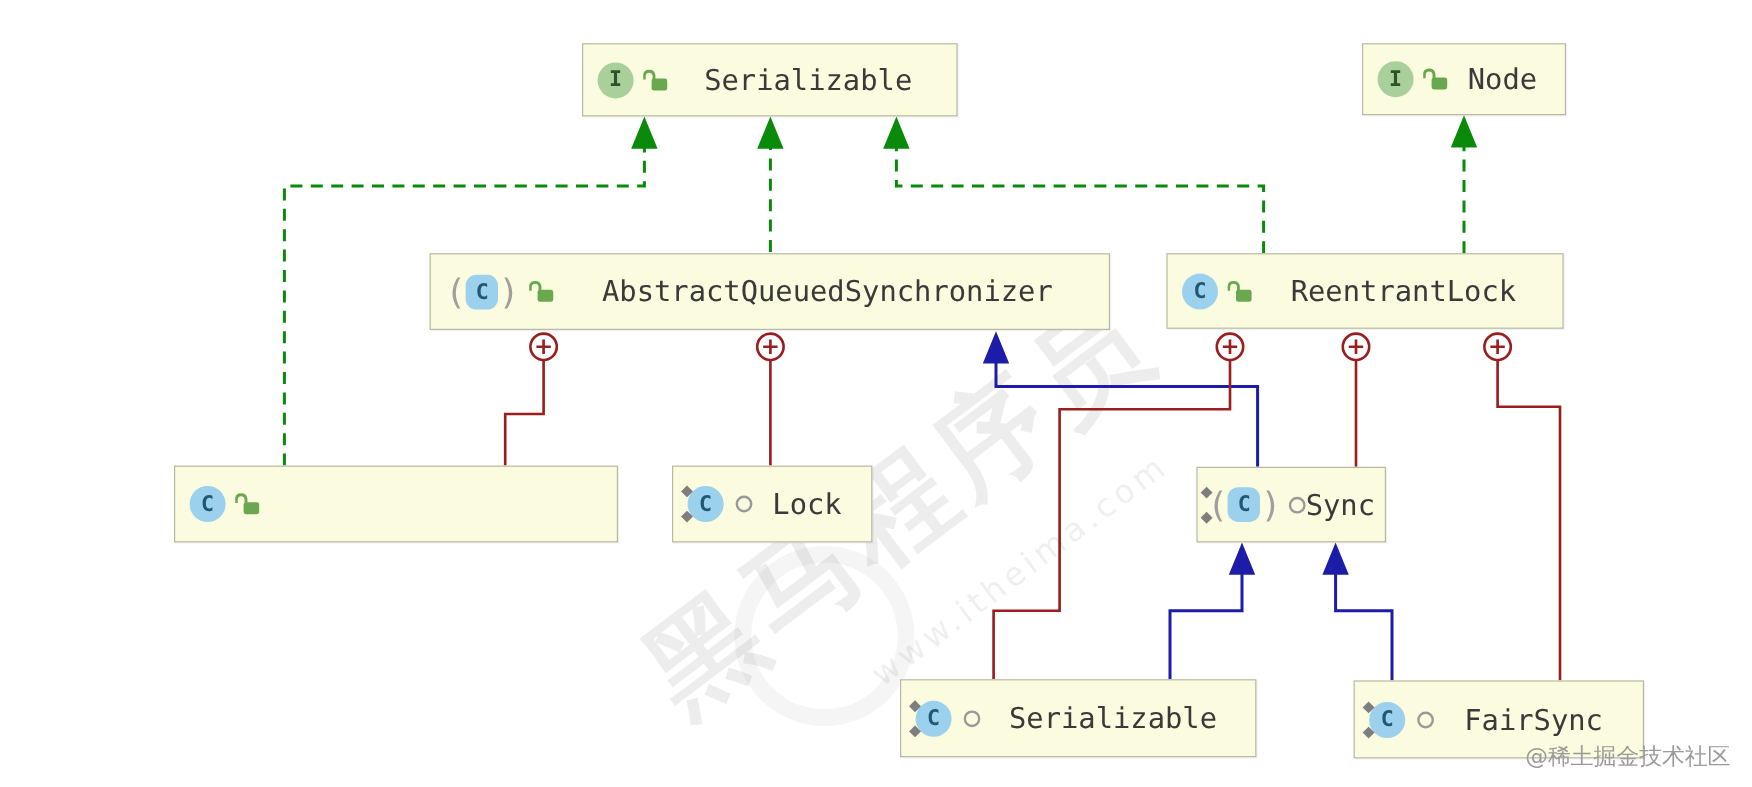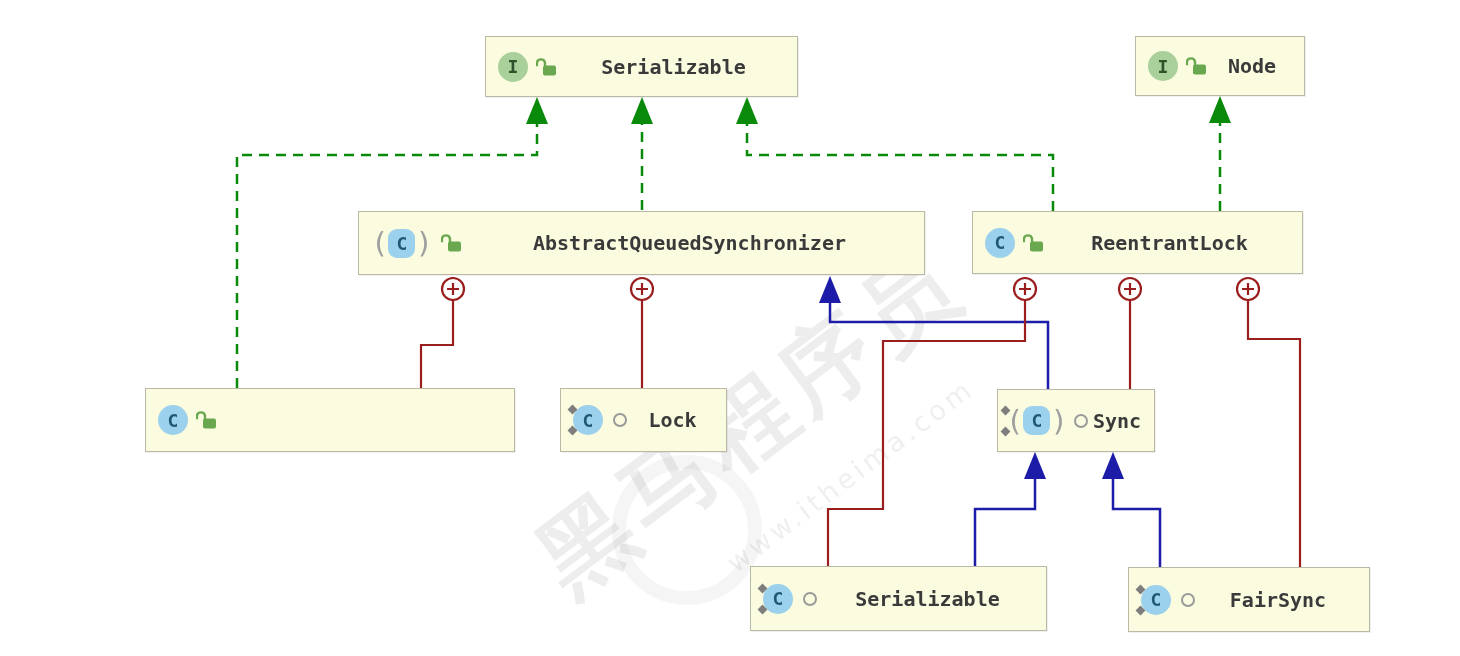--- a/index.html
+++ b/index.html
@@ -7,21 +7,21 @@
     position:relative;width:1460px;height:656px;background:#ffffff;overflow:hidden;
     font-family:"DejaVu Sans Mono","Liberation Mono",monospace;
   }
   .edges{position:absolute;left:0;top:0;width:1460px;height:656px;}
   .node{
     position:absolute;display:flex;align-items:center;box-sizing:border-box;
     background:#fbfbdf;border:1.5px solid #b9b9a6;padding-left:12px;
     box-shadow:1px 1px 0 rgba(0,0,0,0.06);
   }
   .node .label{
-    flex:1;text-align:center;font-size:20px;font-weight:bold;color:#3a3a3a;
+    flex:1;text-align:center;font-size:24px;font-weight:normal;color:#3a3a3a;
     letter-spacing:0;white-space:nowrap;padding-right:8px;
   }
   .badge-wrap{position:relative;display:inline-flex;align-items:center;flex:0 0 auto;}
   .badge{
     width:30px;height:30px;border-radius:50%;display:inline-flex;align-items:center;
     justify-content:center;font-size:18px;font-weight:bold;flex:0 0 auto;
   }
   .badge.iface{background:#a9cf9b;color:#2e5229;}
   .badge.cls{background:#9bd1ec;color:#20586f;}
   .abstract .badge{border-radius:9px;width:27px;height:29px;}
@@ -225,13 +225,14 @@
   <div class="node" style="left:1128px;top:567px;width:242px;height:65px;">
     <span class="badge-wrap">
       <span class="static-mark top"></span>
       <span class="static-mark bot"></span>
       <span class="badge cls">C</span>
     </span>
     <span class="vis-circle"></span>
     <span class="label">FairSync</span>
   </div>
 
+  <div class="wm-corner">@稀土掘金技术社区</div>
 </div>
 
 </body></html>

